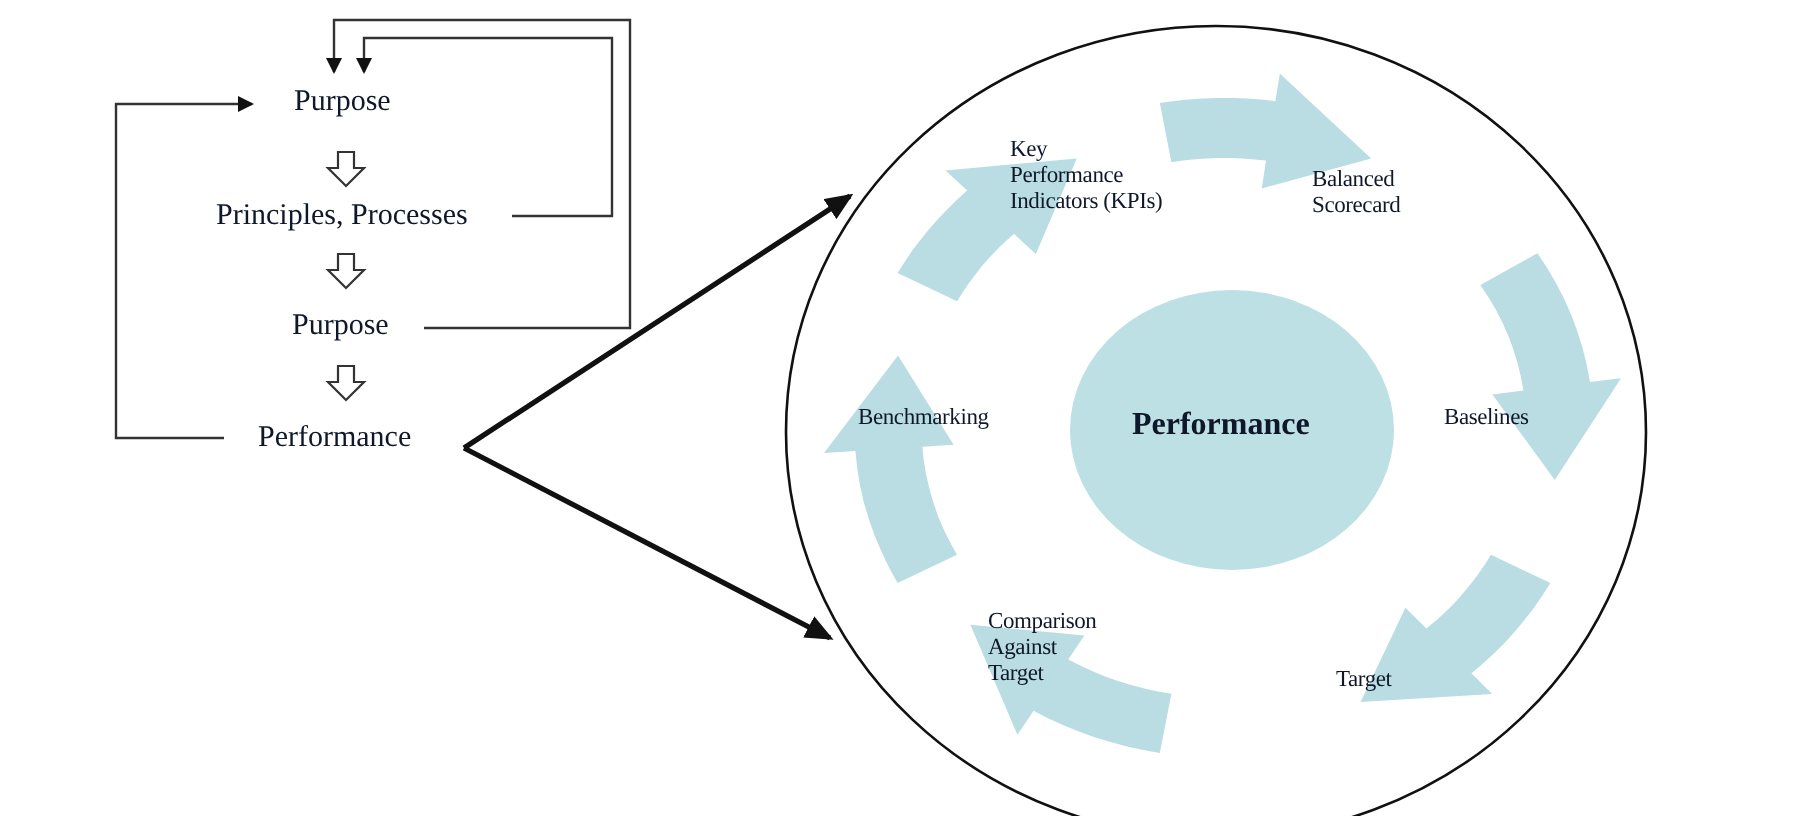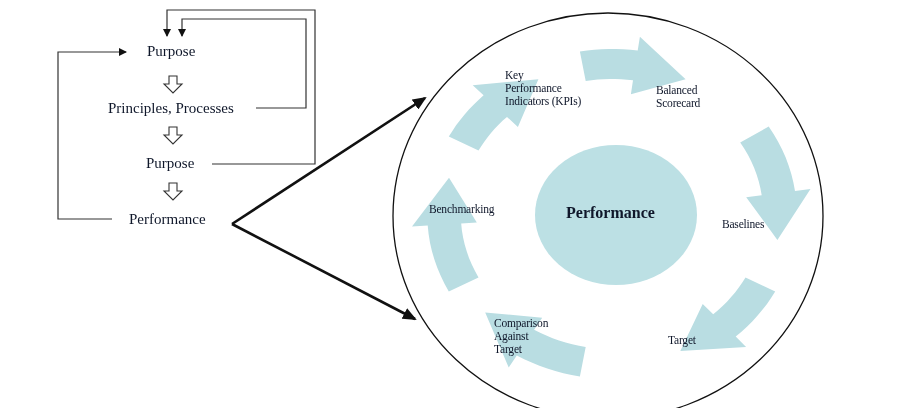--- a/index.html
+++ b/index.html
@@ -57,20 +57,20 @@
 <div class="lbl left-lbl" style="left:147px;top:43px;">Purpose</div>
 <div class="lbl left-lbl" style="left:108px;top:100px;text-align:right;">Principles, Processes</div>
 <div class="lbl left-lbl" style="left:146px;top:155px;">Purpose</div>
 <div class="lbl left-lbl" style="left:129px;top:211px;">Performance</div>
 
 <div class="lbl ring-lbl" style="left:505px;top:69px;white-space:pre;">Key
 Performance
 Indicators (KPIs)</div>
 <div class="lbl ring-lbl" style="left:656px;top:84px;white-space:pre;">Balanced
 Scorecard</div>
-<div class="lbl ring-lbl" style="left:722px;top:218px;text-align:center;">Baselines</div>
+<div class="lbl ring-lbl" style="left:722px;top:203px;text-align:center;">Baselines</div>
 <div class="lbl ring-lbl" style="left:668px;top:334px;">Target</div>
-<div class="lbl ring-lbl" style="left:494px;top:305px;white-space:pre;margin-top:12px;">Comparison
+<div class="lbl ring-lbl" style="left:494px;top:305px;white-space:pre;">Comparison
 Against
 Target</div>
 <div class="lbl ring-lbl" style="left:429px;top:203px;">Benchmarking</div>
 
 <div class="lbl center-lbl" style="left:566px;top:204px;">Performance</div>
 
 </body></html>

